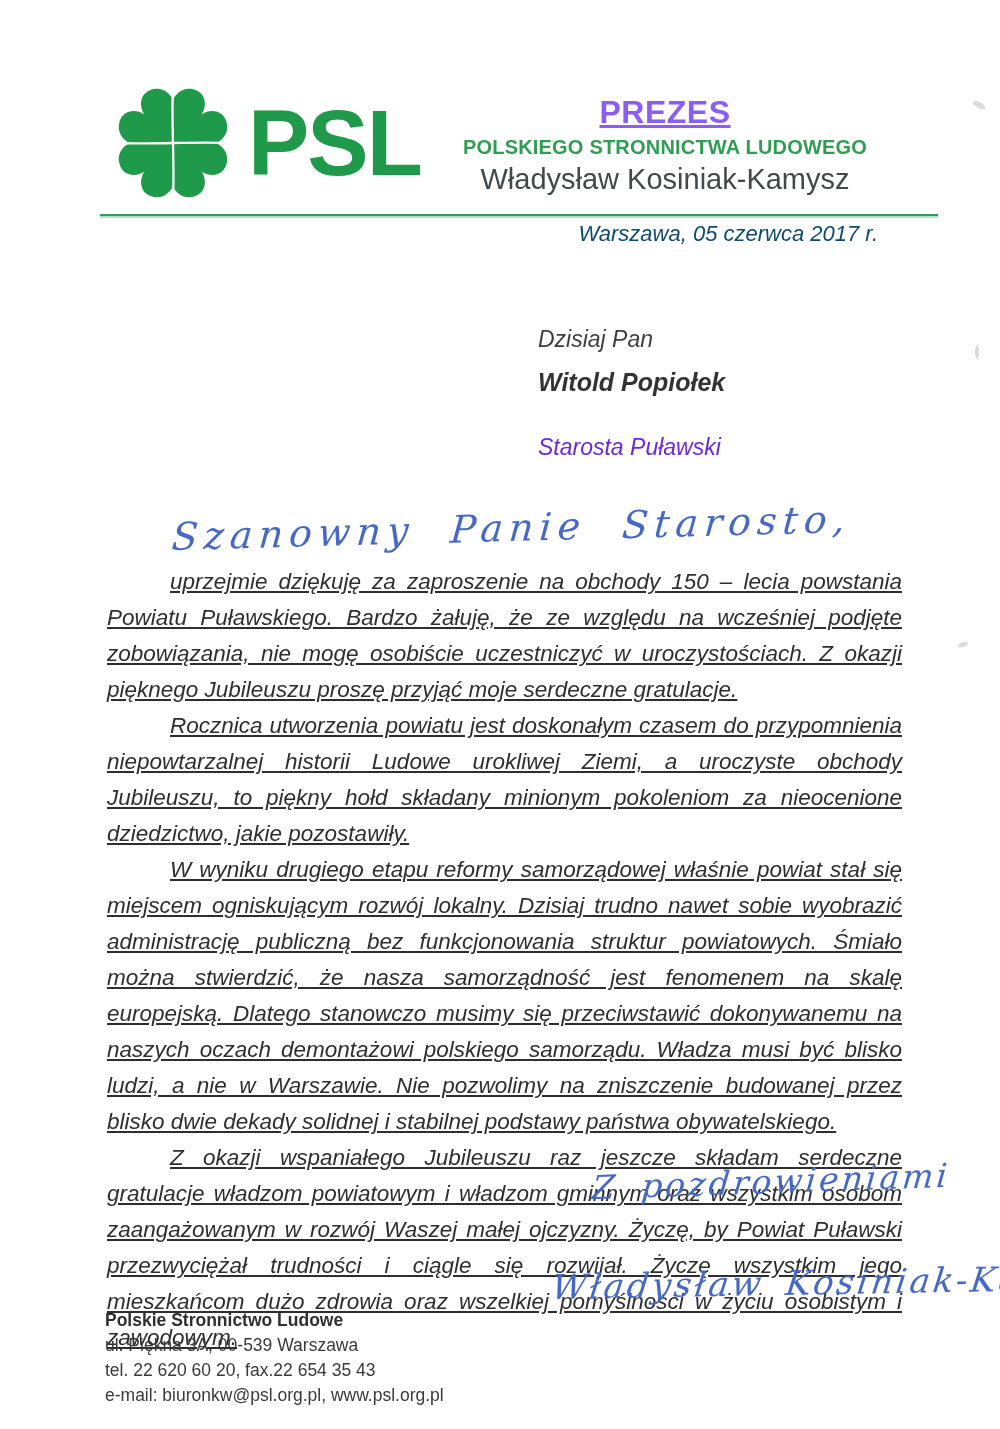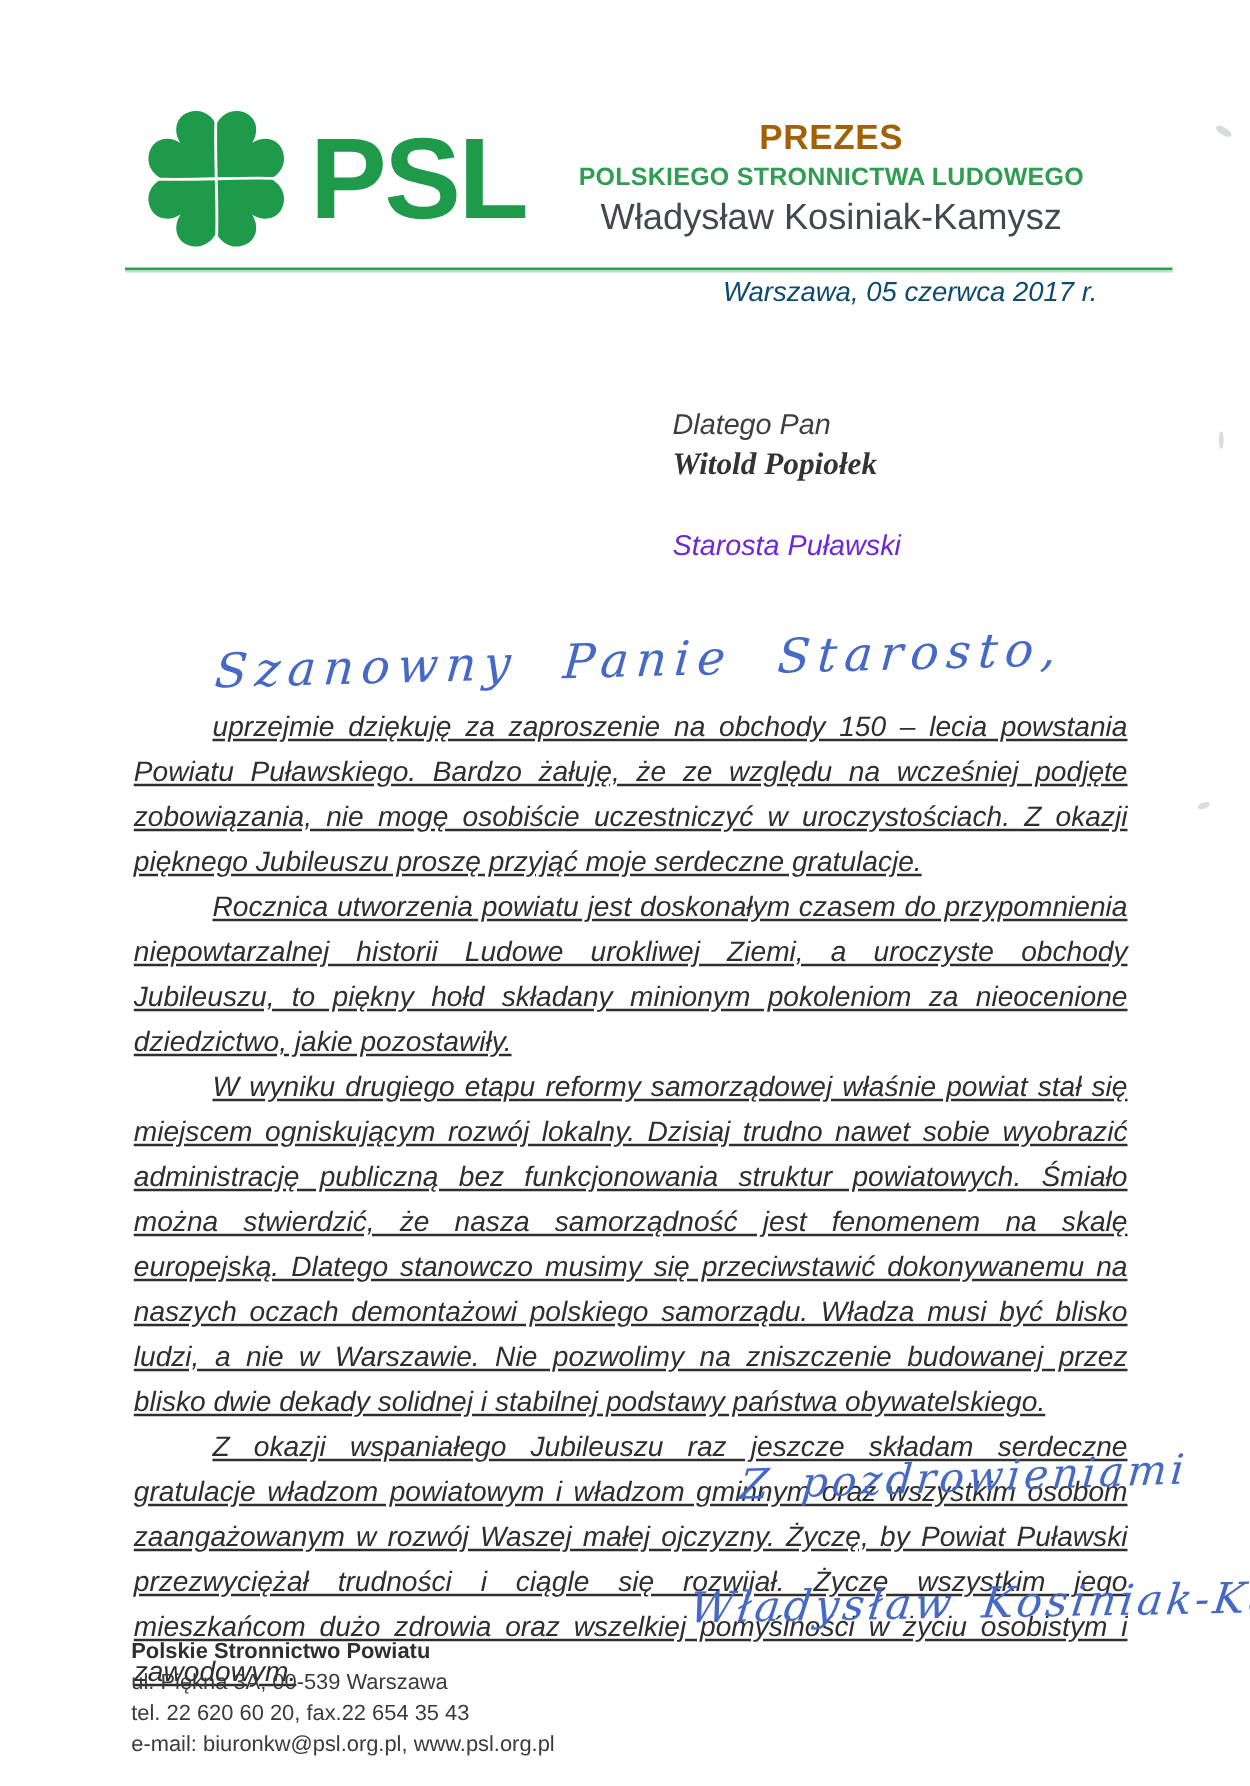--- a/index.html
+++ b/index.html
@@ -21,37 +21,37 @@
   .clover{width:122px;height:118px;display:block;}
   .logo-text{
     font-size:92px;font-weight:bold;letter-spacing:-2px;
     color:#1f9a4b;line-height:1;
     font-family:"Liberation Sans",sans-serif;
   }
   .header-right{
     position:absolute;left:400px;top:94px;width:530px;
     text-align:center;
   }
-  .header-line1{font-size:28px;font-weight:bold;color:#a16207;letter-spacing:.5px;}
+  .header-line1{font-size:32px;font-weight:bold;color:#8b5cf6;letter-spacing:.5px;text-decoration:underline;}
   .header-line2{font-size:20px;font-weight:bold;color:#2f9e52;margin-top:5px;letter-spacing:.2px;}
   .header-line3{font-size:29px;font-weight:normal;color:#42494d;margin-top:4px;}
 
   .green-rule{
     position:absolute;left:100px;top:214px;width:838px;height:4px;
     background:linear-gradient(to bottom,#2f9e52 55%,#b9dfc7 55%);
   }
   .dateline{
     position:absolute;top:221px;right:122px;
     font-style:italic;font-size:22px;color:#0c4a6e;
   }
 
   
   .recipient{position:absolute;left:538px;top:326px;font-style:italic;}
   .recipient .salutation{font-size:23px;color:#3e3e3e;}
-  .recipient .name{font-size:25px;font-weight:bold;color:#333;margin-top:5px;font-family:Liberation Serif, serif;}
+  .recipient .name{font-size:25px;font-weight:bold;color:#333;margin-top:15px;}
   .recipient .title{font-size:23px;color:#6d28d9;margin-top:37px;font-style:italic;}
 
   
   .hw{
     font-family:"DejaVu Serif",serif;
     font-style:italic;
     color:#4569c4;
     white-space:nowrap;
   }
   .hw-greeting{
@@ -117,39 +117,39 @@
     <div class="header-line1">PREZES</div>
     <div class="header-line2">POLSKIEGO STRONNICTWA LUDOWEGO</div>
     <div class="header-line3">Władysław Kosiniak-Kamysz</div>
   </div>
 
   <div class="green-rule"></div>
 
   <div class="dateline">Warszawa, 05 czerwca 2017 r.</div>
 
   <div class="recipient">
-    <div class="salutation">Dlatego Pan</div>
+    <div class="salutation">Dzisiaj Pan</div>
     <div class="name">Witold Popiołek</div>
     <div class="title">Starosta Puławski</div>
   </div>
 
   <div class="hw hw-greeting">Szanowny Panie Starosto,</div>
 
   <div class="body-text">
     <p>uprzejmie dziękuję za zaproszenie na obchody 150 – lecia powstania Powiatu Puławskiego. Bardzo żałuję, że ze względu na wcześniej podjęte zobowiązania, nie mogę osobiście uczestniczyć w uroczystościach. Z okazji pięknego Jubileuszu proszę przyjąć moje serdeczne gratulacje.</p>
     <p>Rocznica utworzenia powiatu jest doskonałym czasem do przypomnienia niepowtarzalnej historii Ludowe urokliwej Ziemi, a uroczyste obchody Jubileuszu, to piękny hołd składany minionym pokoleniom za nieocenione dziedzictwo, jakie pozostawiły.</p>
     <p>W wyniku drugiego etapu reformy samorządowej właśnie powiat stał się miejscem ogniskującym rozwój lokalny. Dzisiaj trudno nawet sobie wyobrazić administrację publiczną bez funkcjonowania struktur powiatowych. Śmiało można stwierdzić, że nasza samorządność jest fenomenem na skalę europejską. Dlatego stanowczo musimy się przeciwstawić dokonywanemu na naszych oczach demontażowi polskiego samorządu. Władza musi być blisko ludzi, a nie w Warszawie. Nie pozwolimy na zniszczenie budowanej przez blisko dwie dekady solidnej i stabilnej podstawy państwa obywatelskiego.</p>
     <p>Z okazji wspaniałego Jubileuszu raz jeszcze składam serdeczne gratulacje władzom powiatowym i władzom gminnym oraz wszystkim osobom zaangażowanym w rozwój Waszej małej ojczyzny. Życzę, by Powiat Puławski przezwyciężał trudności i ciągle się rozwijał. Życzę wszystkim jego mieszkańcom dużo zdrowia oraz wszelkiej pomyślności w życiu osobistym i zawodowym.</p>
   </div>
 
   <div class="hw hw-closing">Z pozdrowieniami</div>
   <div class="hw hw-signature">Władysław Kosiniak-Kamysz</div>
 
   <div class="footer">
-    <div class="org">Polskie Stronnictwo Powiatu</div>
+    <div class="org">Polskie Stronnictwo Ludowe</div>
     <div>ul. Piękna 3A, 00-539 Warszawa</div>
     <div>tel. 22 620 60 20, fax.22 654 35 43</div>
     <div>e-mail: biuronkw@psl.org.pl, www.psl.org.pl</div>
   </div>
 
   <div class="artifact a1"></div>
   <div class="artifact a2"></div>
   <div class="artifact a3"></div>
 
 </div>

